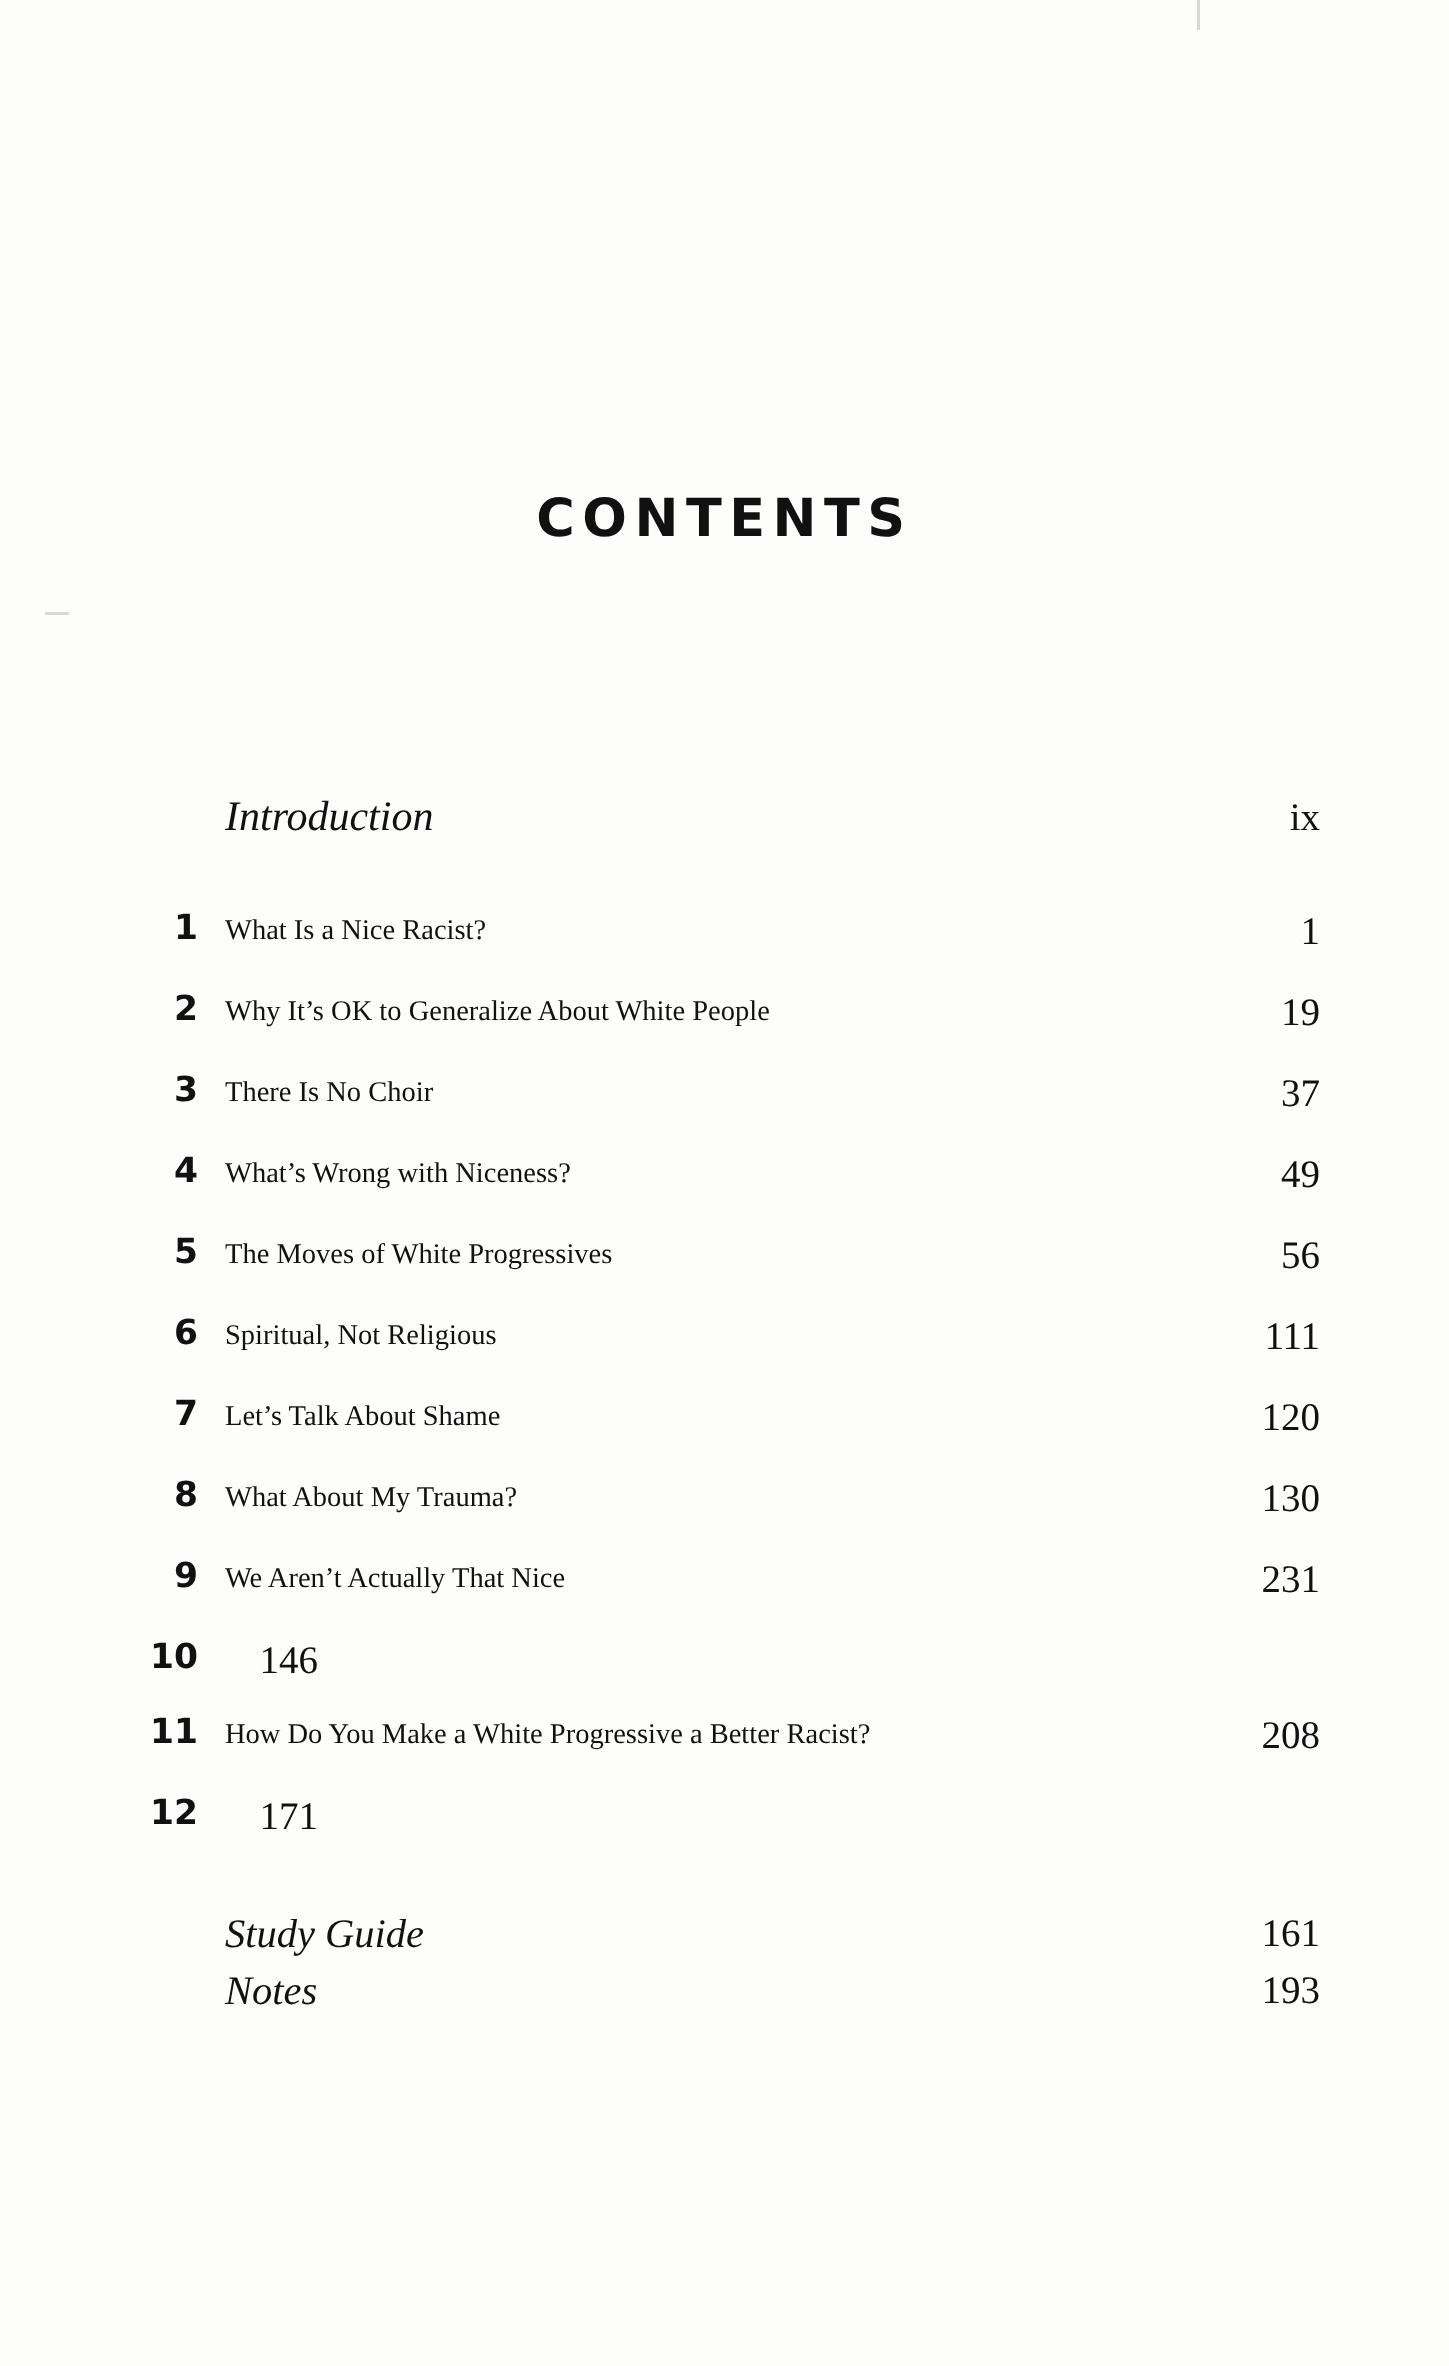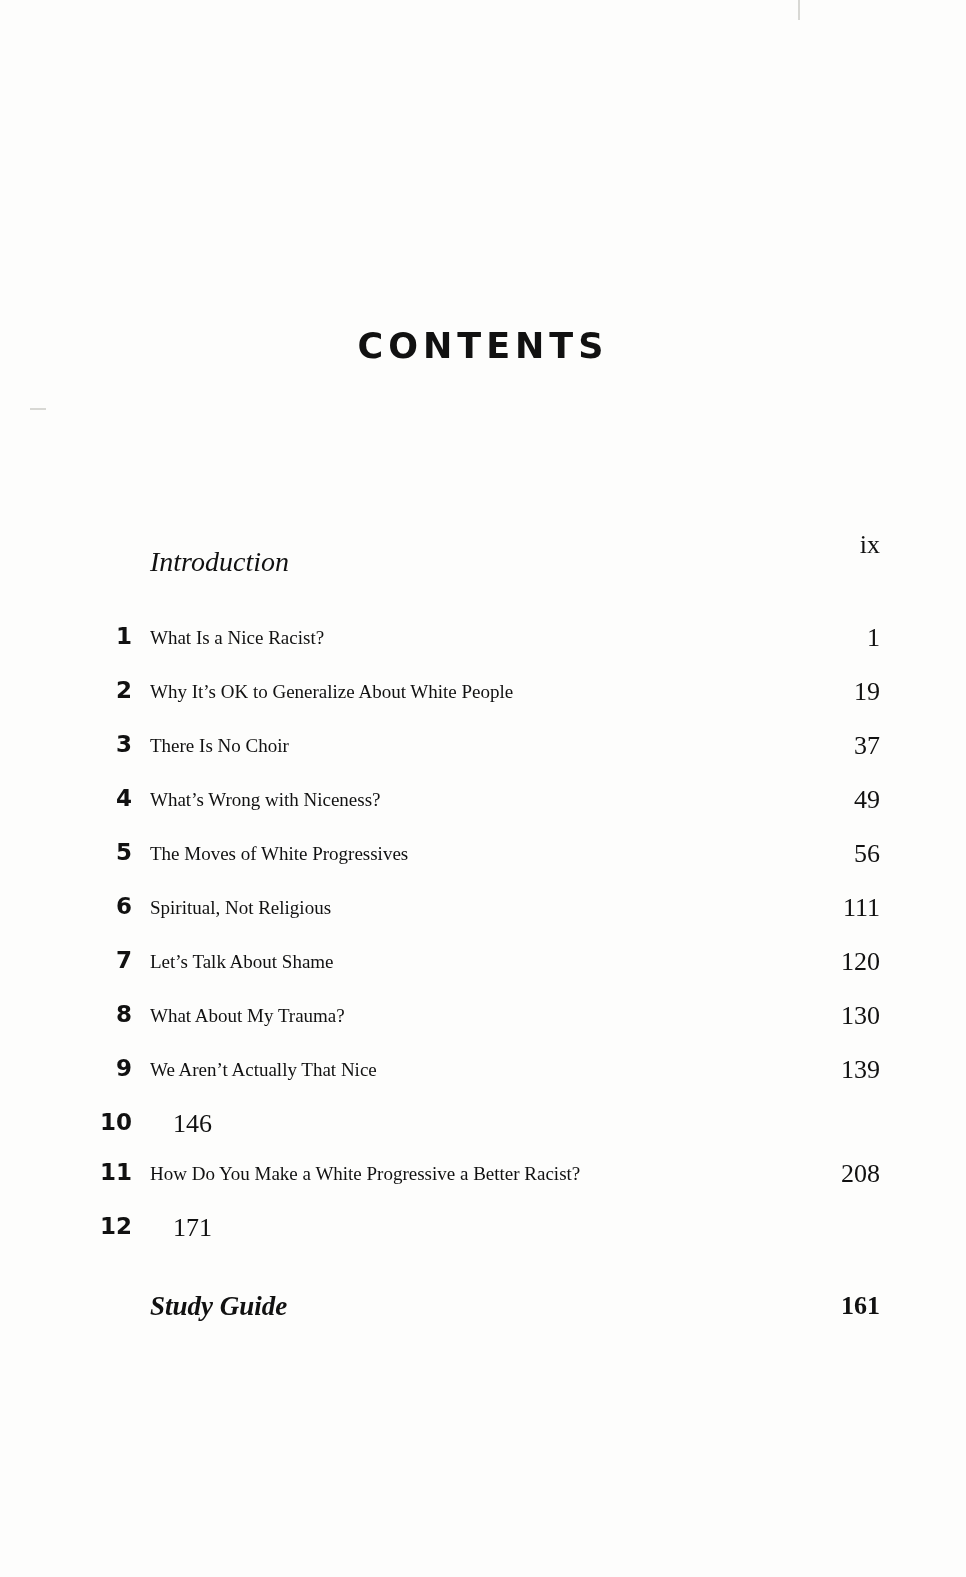--- a/index.html
+++ b/index.html
@@ -77,35 +77,34 @@
     line-height: 34px;
   }
 
   .front {
     font-style: italic;
   }
 
   .row-intro {
     margin-bottom: 42px;
   }
-  .row-intro .title { font-style: italic; font-size: 28px; margin-top: 17px; }
+  .row-intro .title { font-style: italic; font-size: 28px; }
 
   .chapters .row {
     margin-bottom: 20px;
   }
   .chapters .row.two-line {
     margin-bottom: 16px;
   }
   .chapters .row.two-line .pg {
     align-self: flex-end;
   }
 
   .back {
     margin-top: 44px;
-    font-weight: bold;
   }
   .back .row {
     margin-bottom: 4px;
   }
   .back .title {
     font-style: italic;
     font-size: 27px;
   }
   .back .pg { font-style: normal; }
 
@@ -181,21 +180,21 @@
 
       <div class="row">
         <div class="num">8</div>
         <div class="title"><span class="l1">What About My Trauma?</span></div>
         <div class="pg">130</div>
       </div>
 
       <div class="row">
         <div class="num">9</div>
         <div class="title"><span class="l1">We Aren’t Actually That Nice</span></div>
-        <div class="pg">139</div>
+        <div class="pg">231</div>
       </div>
 
       <div class="row two-line">
         <div class="num">10</div>
         <div class="pg">146</div>
       </div>
 
       <div class="row">
         <div class="num">11</div>
         <div class="title"><span class="l1">How Do You Make a White Progressive a Better Racist?</span></div>
@@ -211,17 +210,22 @@
 
     <div class="back">
 
       <div class="row">
         <div class="num"></div>
         <div class="title">Study Guide</div>
         <div class="pg">161</div>
       </div>
 
 
+      <div class="row">
+        <div class="num"></div>
+        <div class="title">Notes</div>
+        <div class="pg">193</div>
+      </div>
 
     </div>
 
   </div>
 </div>
 
 </body></html>

